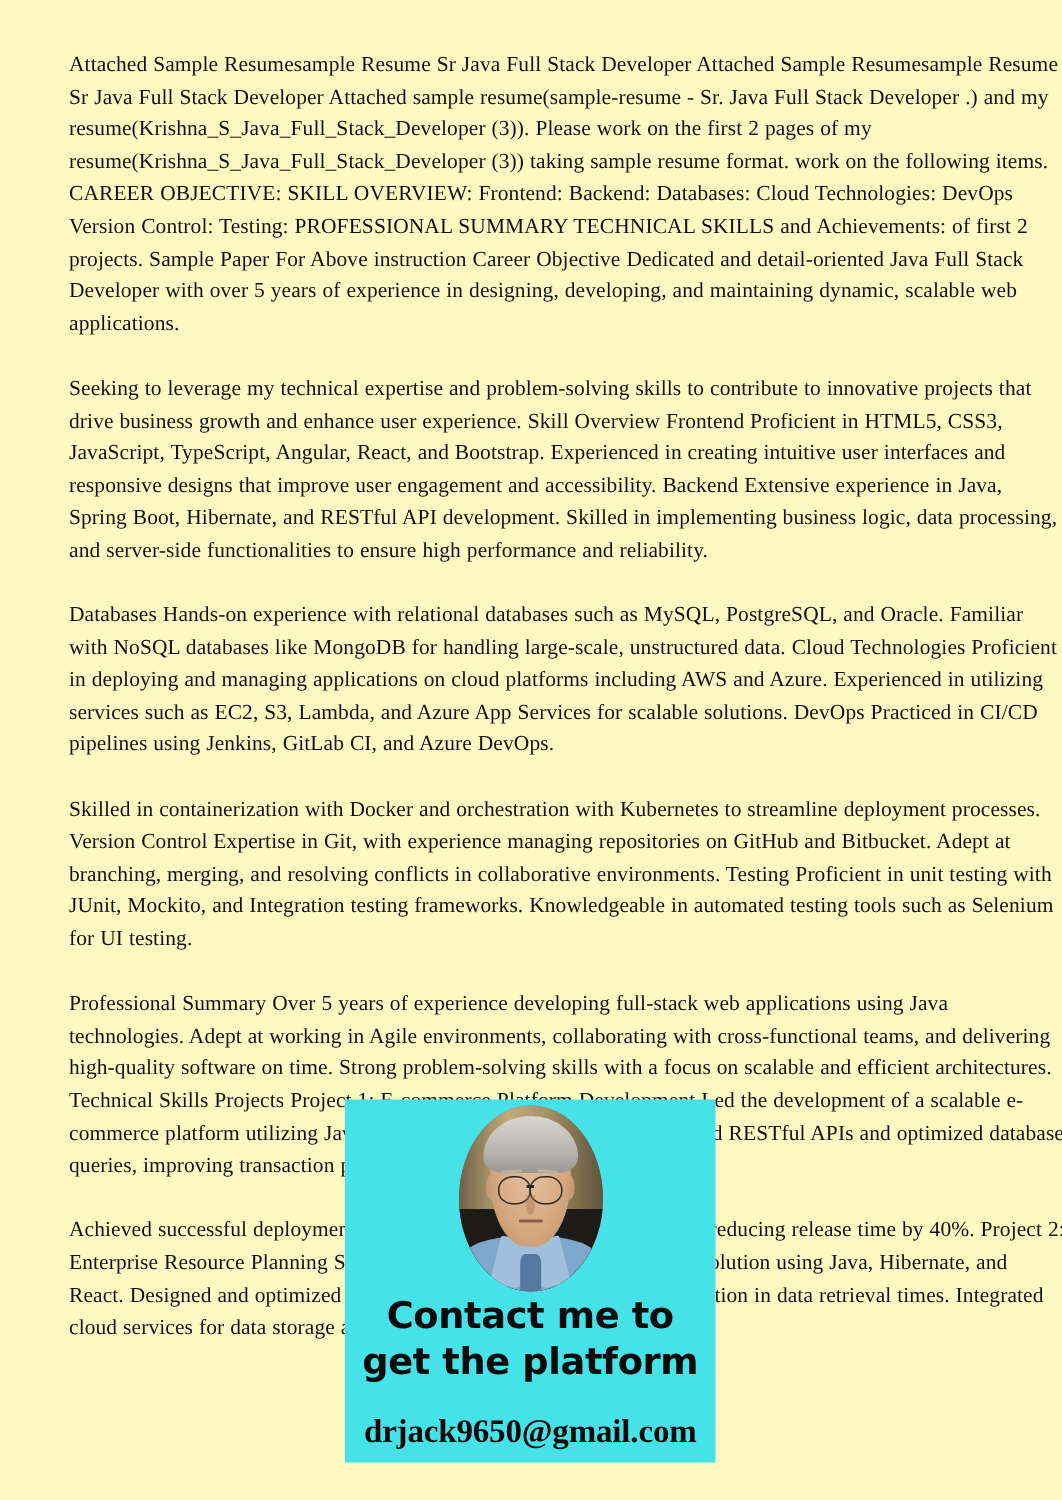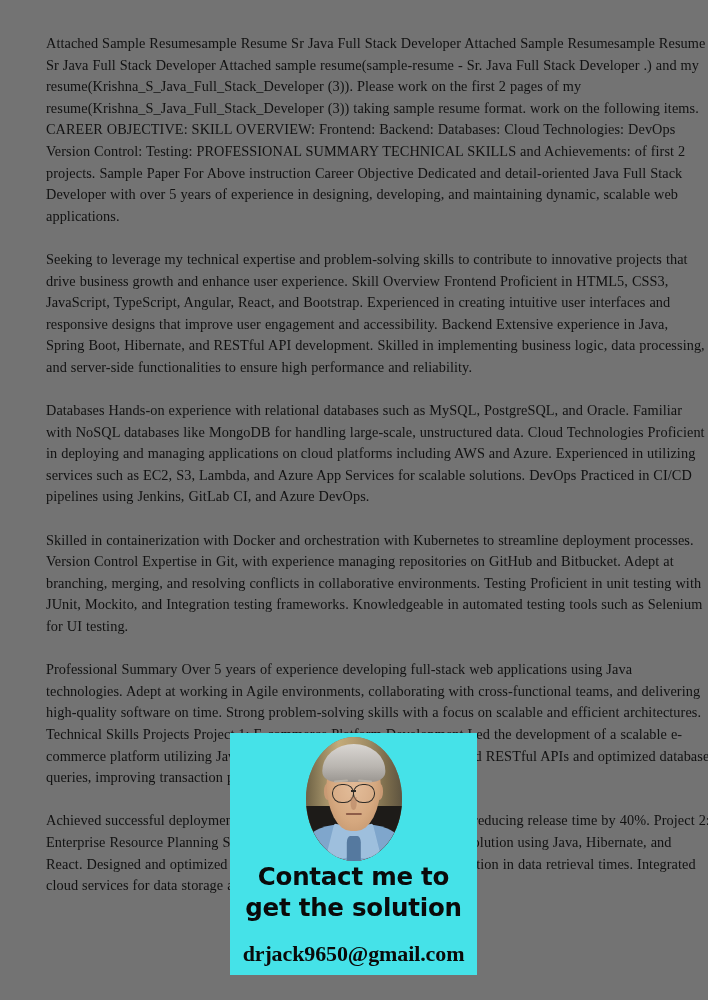--- a/index.html
+++ b/index.html
@@ -15,21 +15,21 @@
     font-family: "Liberation Serif", "DejaVu Serif", serif;
     color: #000000;
   }
 
   #page {
     position: absolute;
     left: 0;
     top: 0;
     width: 708px;
     height: 1000px;
-    background: #737373;
+    background: #fef9c3;
   }
 
   #doc-body {
     position: absolute;
     left: 46px;
     top: 33px;
     width: 664px;
   }
 
   .para {
@@ -194,19 +194,19 @@
       <div class="pt-brow-r"></div>
       <div class="pt-glassL"></div>
       <div class="pt-glassR"></div>
       <div class="pt-bridge"></div>
       <div class="pt-nose"></div>
       <div class="pt-mouth"></div>
     </div>
 
     <div id="contact-lines">
       <div class="contact-line">Contact me to</div>
-      <div class="contact-line">get the solution</div>
+      <div class="contact-line">get the platform</div>
       <div id="contact-email">drjack9650@gmail.com</div>
     </div>
 
   </div>
 
 </div>
 
 </body></html>

